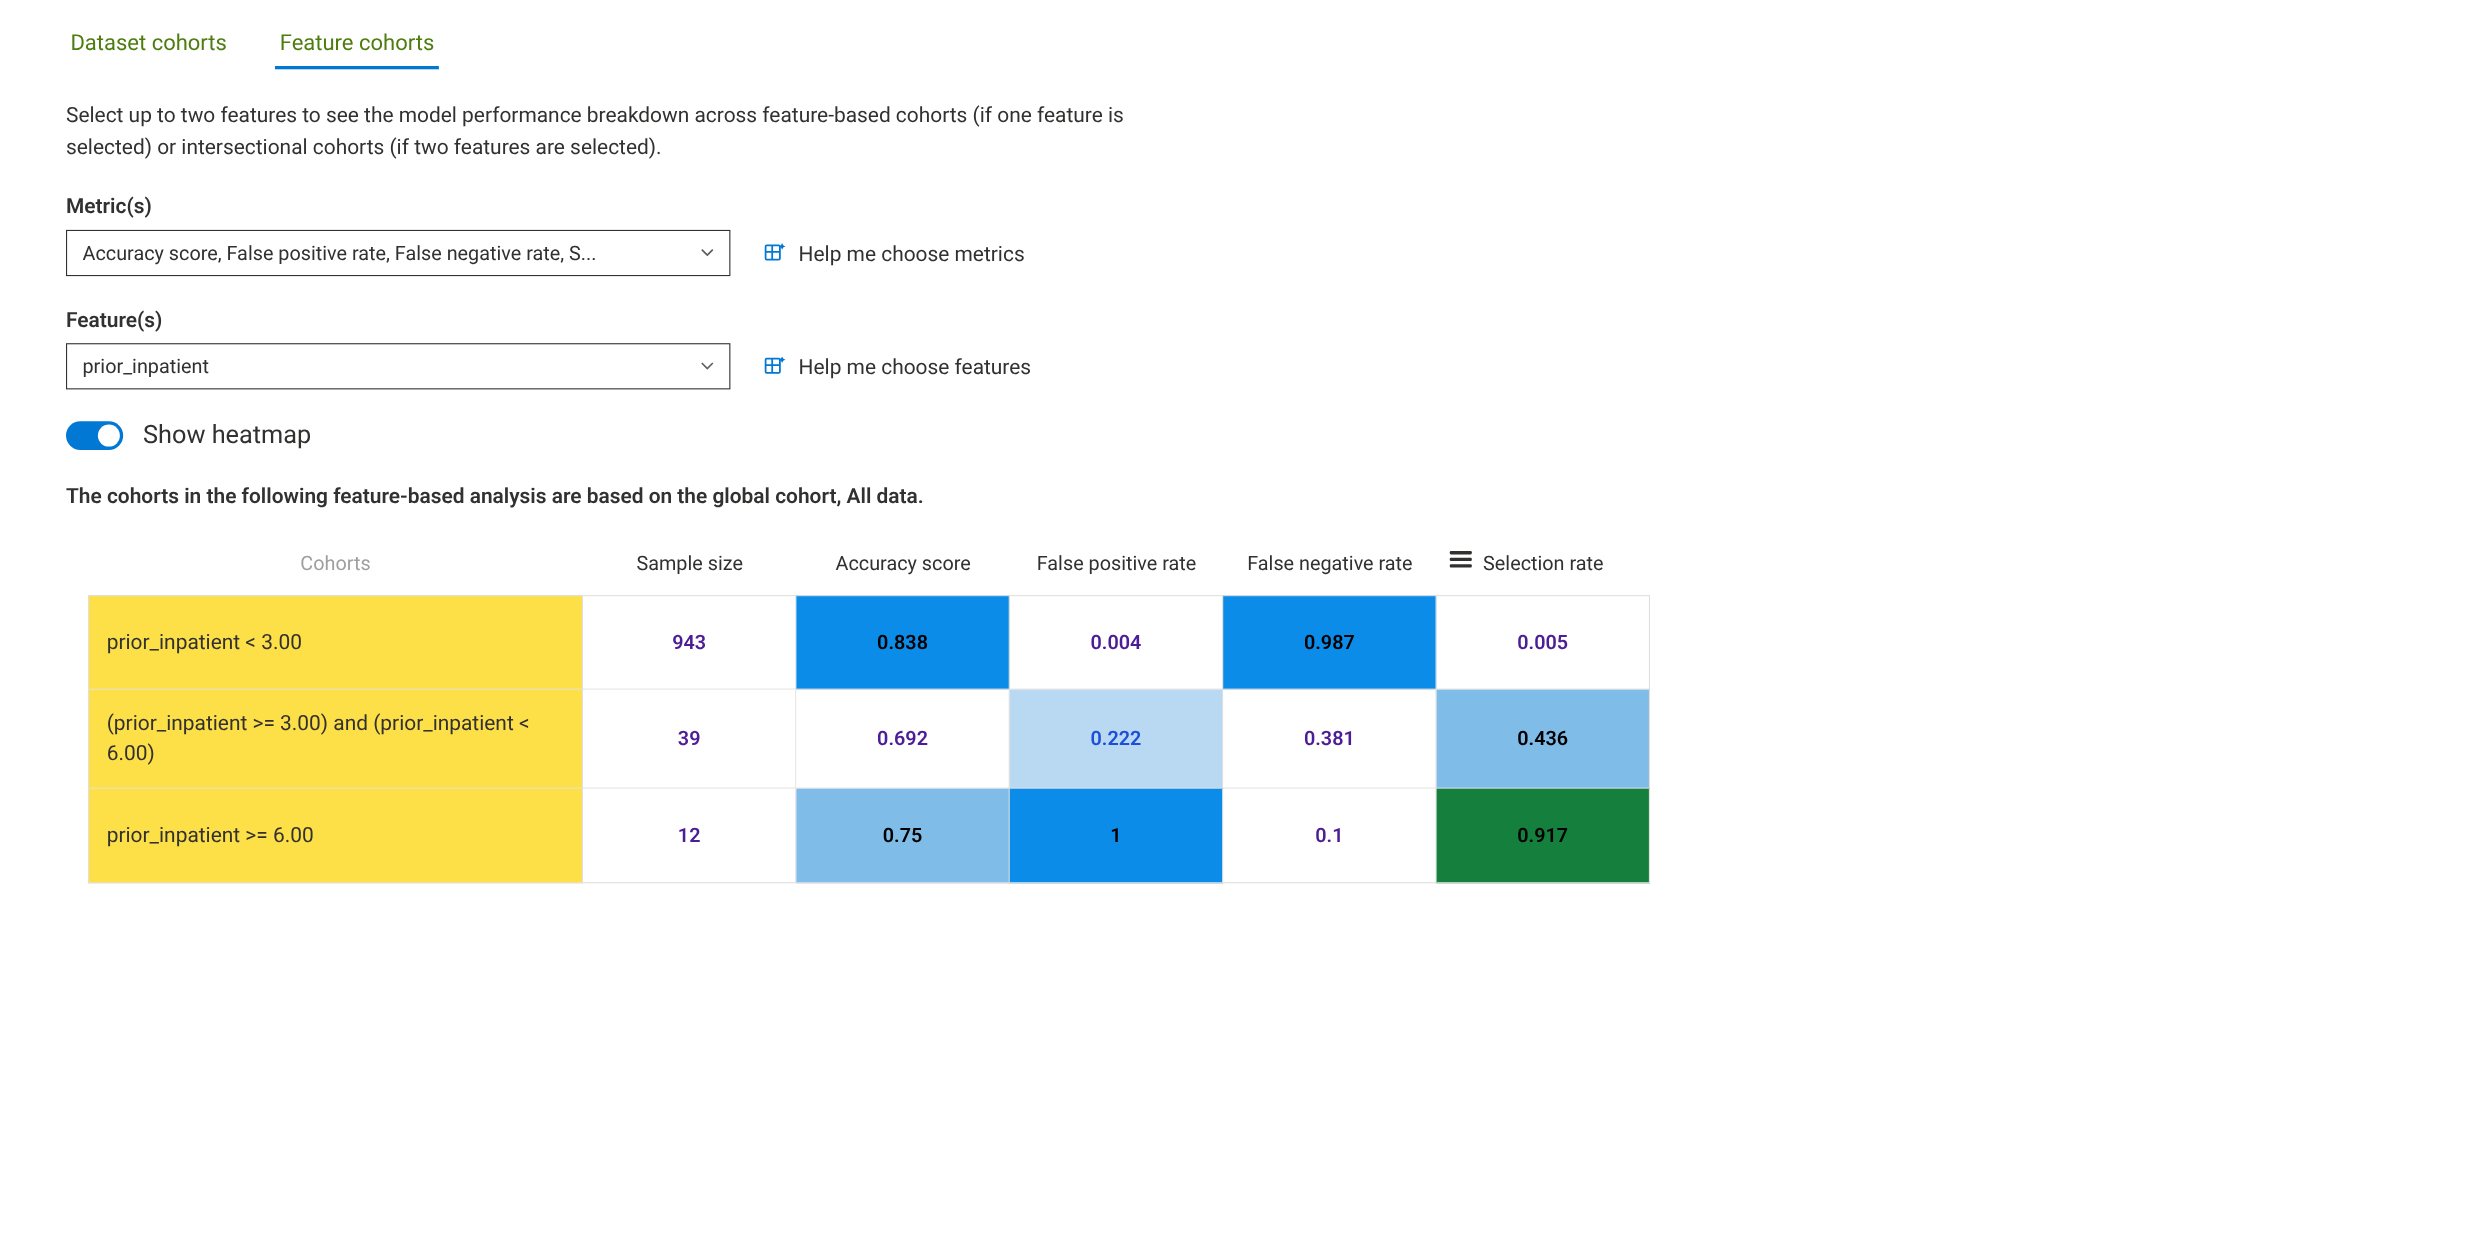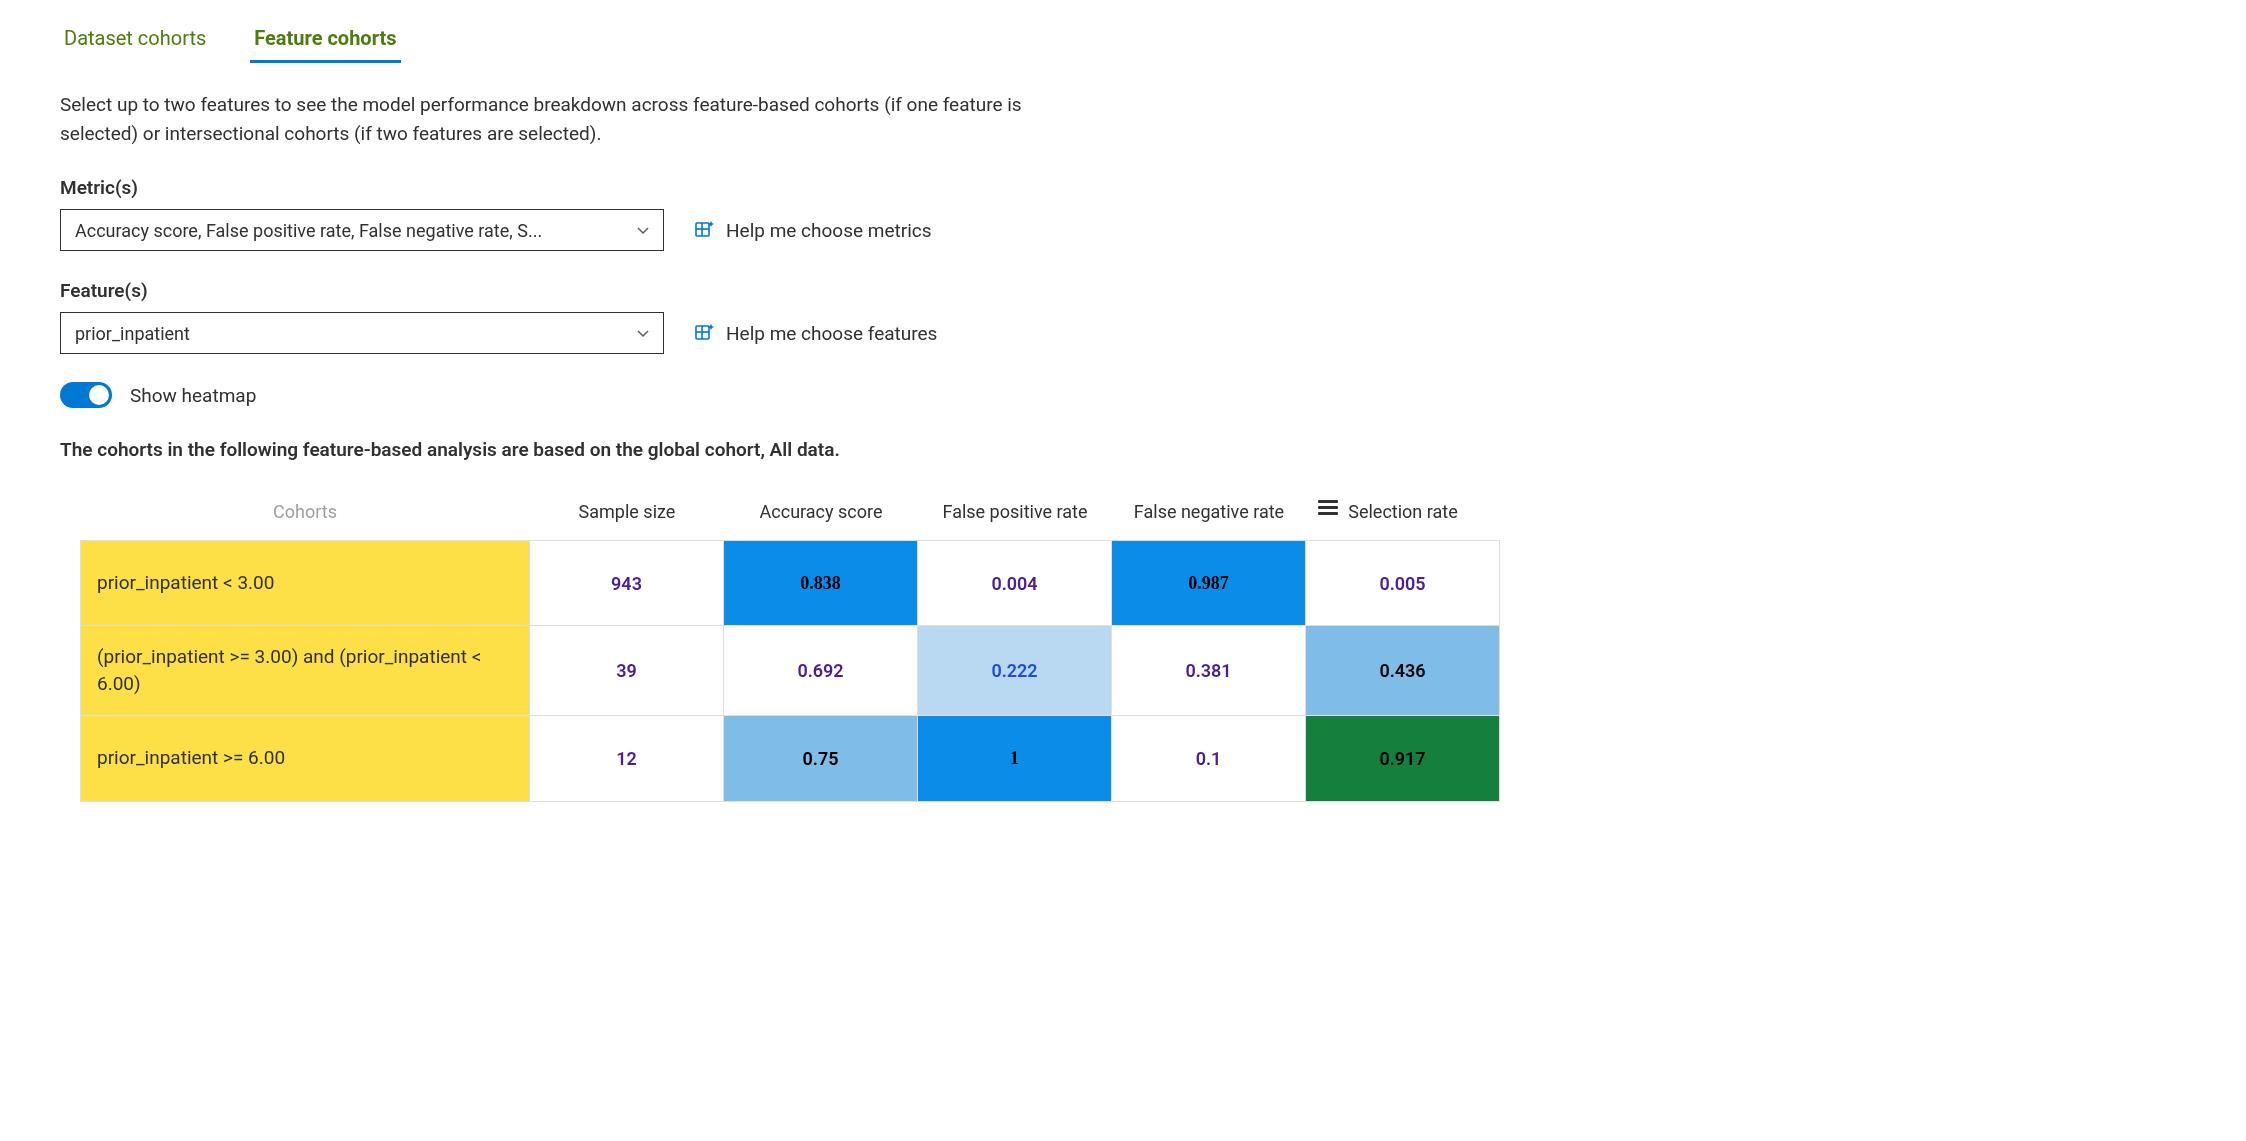--- a/index.html
+++ b/index.html
@@ -16,21 +16,21 @@
     gap: 40px;
     margin-bottom: 30px;
   }
   .tab {
     padding: 6px 4px 10px 4px;
     cursor: pointer;
     font-size: 20px;
     color: #4d7c0f;
   }
   .tab.active {
-    font-weight: 700;
+    font-weight: 400;
     border-bottom: 3px solid #0078d4;
     margin-bottom: -2px;
   }
   .description {
     font-size: 19px;
     line-height: 1.5;
     margin-bottom: 28px;
     max-width: 980px;
   }
   .field-label {
@@ -90,21 +90,21 @@
   .toggle-knob {
     position: absolute;
     right: 3px;
     top: 3px;
     width: 20px;
     height: 20px;
     border-radius: 50%;
     background: #fff;
   }
   .toggle-label {
-    font-size: 19px;
+    font-size: 23px;
     font-weight: 400;
   }
   .analysis-note {
     font-weight: 600;
     font-size: 19px;
     margin-bottom: 30px;
   }
   .grid-wrap {
     position: relative;
     margin-left: 20px;
@@ -164,21 +164,21 @@
   .hamburger div {
     width: 20px;
     height: 3px;
     background: #323130;
     margin: 3px 0;
     border-radius: 1px;
   }
   .bg-white { background: #ffffff; color: #4c1d95; }
   .bg-blue-light { background: #b9d8f2; color: #1d4ed8; }
   .bg-blue-med { background: #7fbce8; color: #000; }
-  .bg-blue-dark { background: #0c8ce9; color: #000; font-family: Liberation Serif, serif; }
+  .bg-blue-dark { background: #0c8ce9; color: #000; }
   .bg-blue-dark2 { background: #15803d; color: #000; }
 </style>
 </head>
 <body>
 
 <div class="tabs">
   <div class="tab">Dataset cohorts</div>
   <div class="tab active">Feature cohorts</div>
 </div>
 

